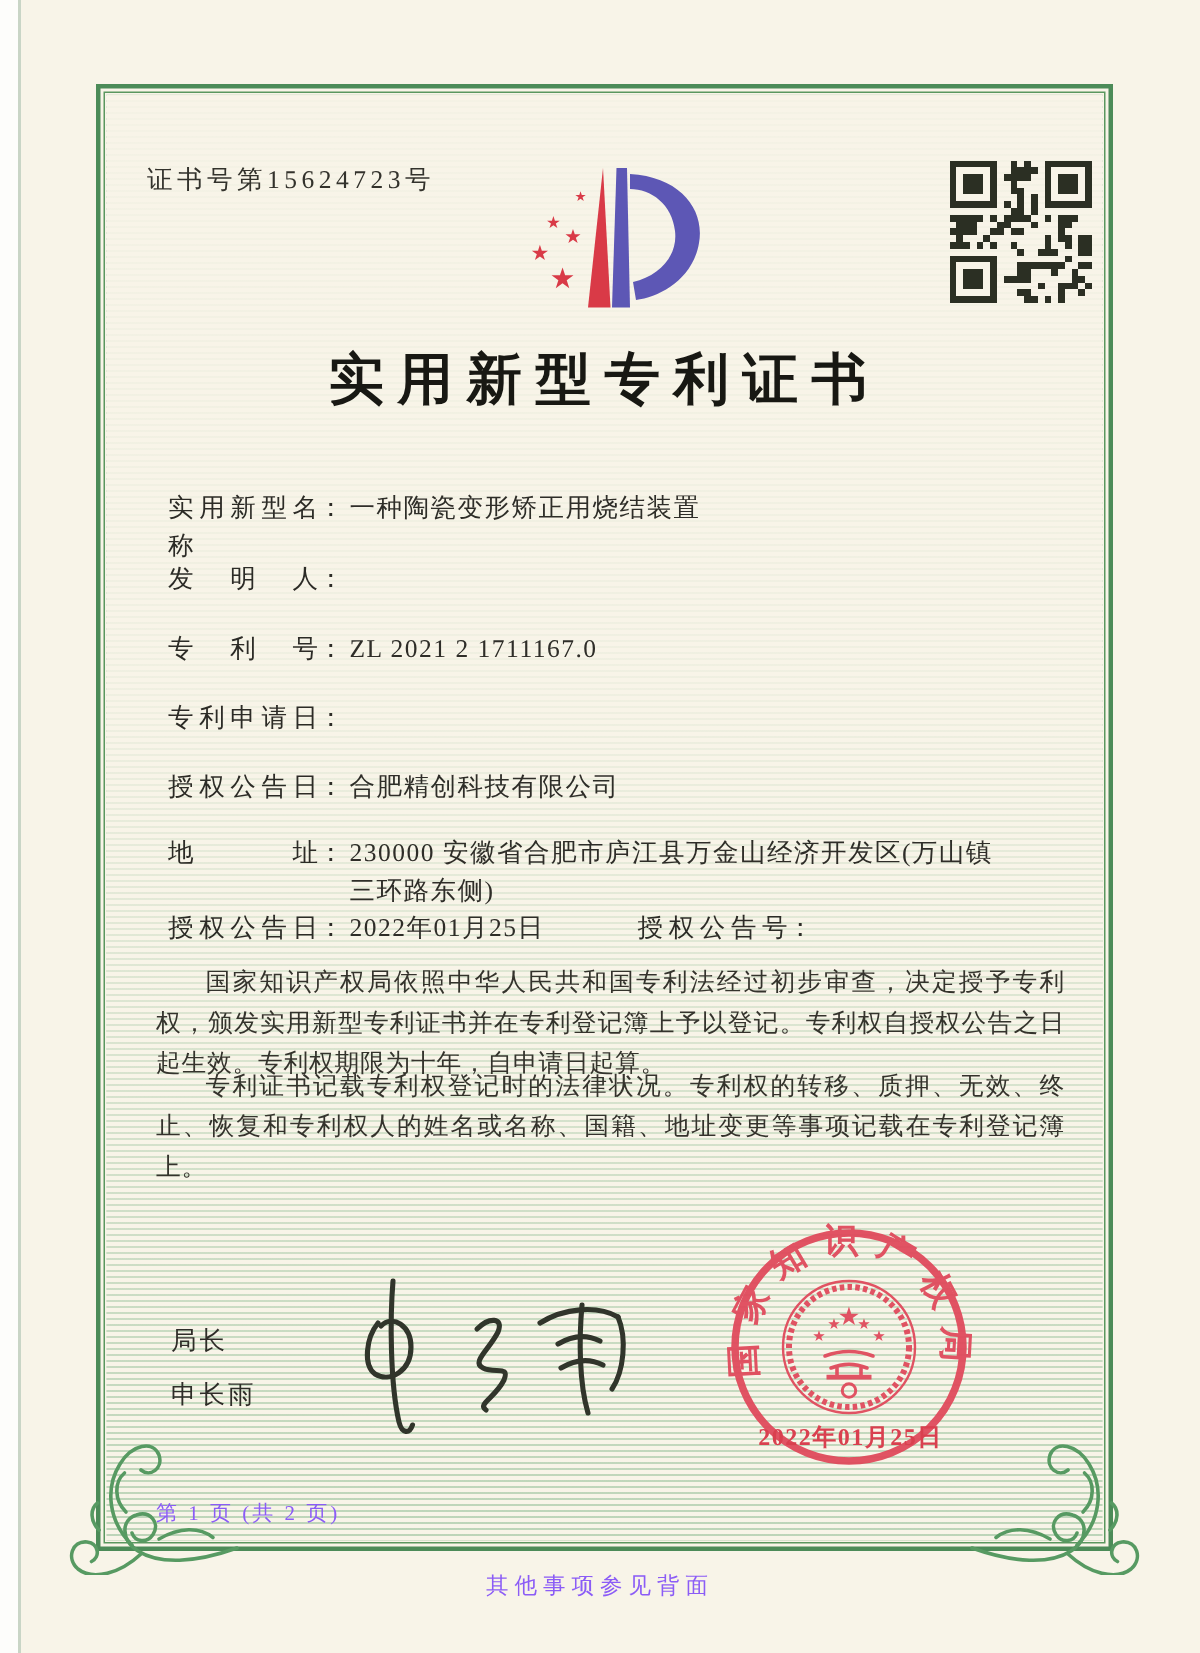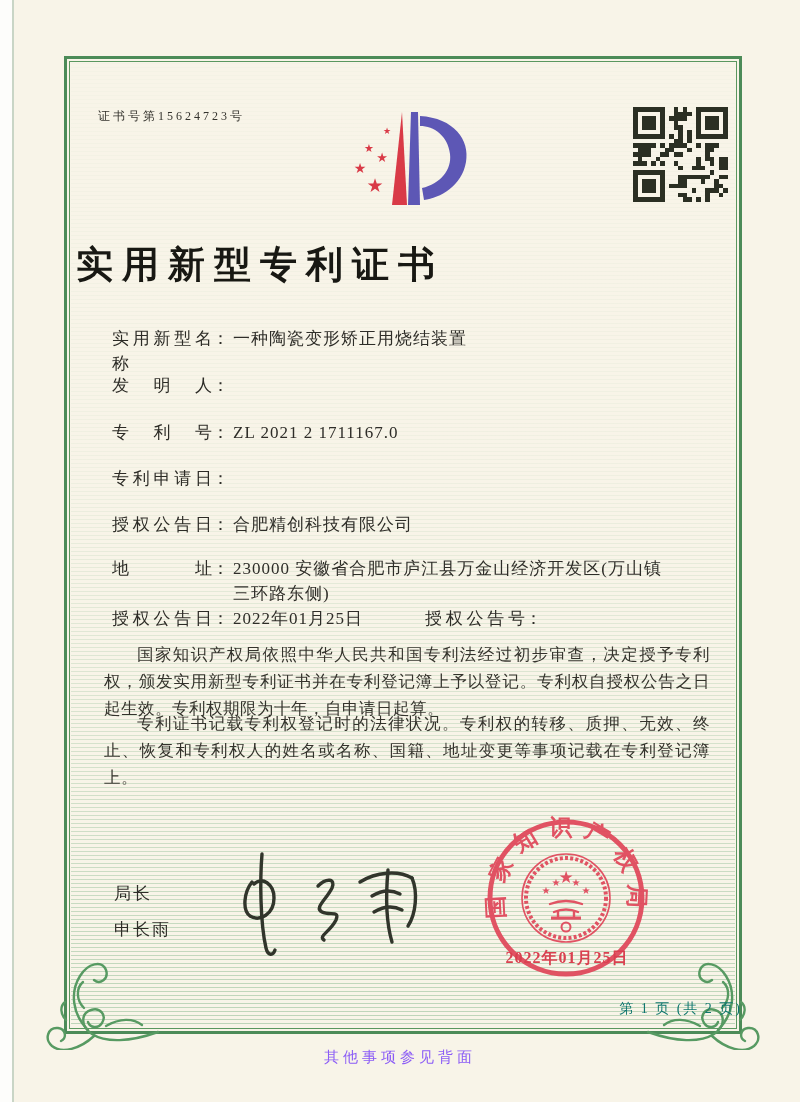--- a/index.html
+++ b/index.html
@@ -18,26 +18,26 @@
   
   .guilloche{position:absolute;inset:4px;
     background:repeating-linear-gradient(180deg, rgba(104,168,116,.50) 0 1px, rgba(104,168,116,0) 1px 4px);}
   .guilloche-fade{position:absolute;inset:4px;
     background:linear-gradient(180deg, rgba(248,244,232,.95) 0%, rgba(248,244,232,.88) 42%, rgba(248,244,232,.55) 68%, rgba(248,244,232,.18) 100%);}
 
   .flourish{position:absolute;z-index:3;}
   .fl-left{left:36px;top:950px;}
   .fl-right{right:30px;top:950px;transform:scaleX(-1);}
 
-  .cert-no{position:absolute;left:98px;top:108px;font-size:12px;letter-spacing:3px;color:#33322c;z-index:4;}
+  .cert-no{position:absolute;left:98px;top:108px;font-size:17px;letter-spacing:3px;color:#33322c;z-index:4;}
 
   .logo{position:absolute;left:330px;top:110px;z-index:4;}
   .qr{position:absolute;left:633px;top:107px;width:95px;height:95px;z-index:4;}
 
-  .title{position:absolute;left:64px;right:58px;top:228px;margin:12px;
+  .title{position:absolute;left:64px;right:58px;top:228px;margin:0;text-align:center;
     font-size:37px;font-weight:700;letter-spacing:9px;color:#181813;z-index:4;}
 
   .frow{position:absolute;left:112px;width:606px;display:flex;align-items:flex-start;
     font-size:17px;line-height:25px;z-index:4;}
   .flabel{width:100px;flex:0 0 100px;text-align:justify;text-align-last:justify;color:#2c2b26;}
   .fcolon{flex:0 0 16px;}
   .fvalue{flex:1;padding-left:4px;letter-spacing:1px;}
   .addr .fvalue{max-width:432px;}
   .gval1{flex:0 0 192px;padding-left:4px;letter-spacing:1px;}
 
@@ -45,22 +45,22 @@
     text-indent:2em;text-align:justify;letter-spacing:.5px;color:#34332c;z-index:4;}
 
   .director{position:absolute;left:114px;top:882px;font-size:17px;letter-spacing:2px;z-index:4;font-family:Liberation Serif, serif;}
   .director div{margin-bottom:13px;}
   .signature{position:absolute;left:222px;top:846px;z-index:4;}
 
   .seal{position:absolute;left:484px;top:814px;z-index:5;opacity:.93;}
   .seal-date{position:absolute;left:472px;top:948px;width:190px;text-align:center;
     color:#d9404f;font-size:16px;font-weight:700;letter-spacing:1px;z-index:6;}
 
-  .page-num{position:absolute;left:64px;right:58px;top:1000px;text-align:right;
-    font-size:14px;letter-spacing:2px;color:#0f766e;z-index:4;}
+  .page-num{position:absolute;left:64px;right:58px;top:1000px;text-align:left;
+    font-size:14px;letter-spacing:2px;color:#8b5cf6;z-index:4;padding-left:40px;}
   .back-note{position:absolute;left:0;right:0;top:1048px;text-align:center;
     font-size:15px;letter-spacing:4px;color:#8b5cf6;z-index:4;}
 </style>
 </head>
 <body>
 
 <div class="scan-edge"></div>
 
 <div class="frame">
   <div class="guilloche"></div>

